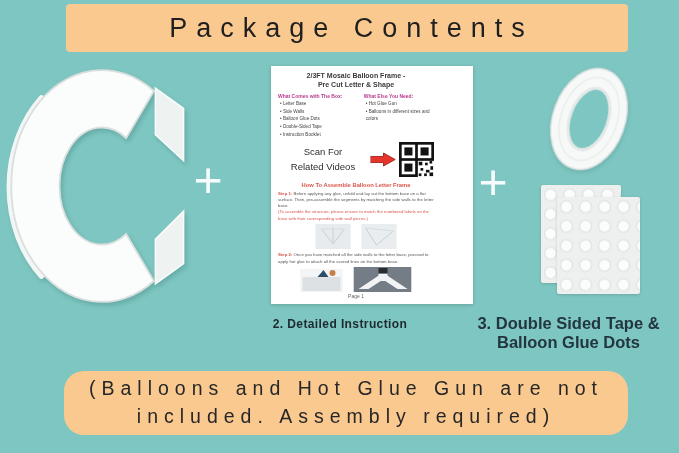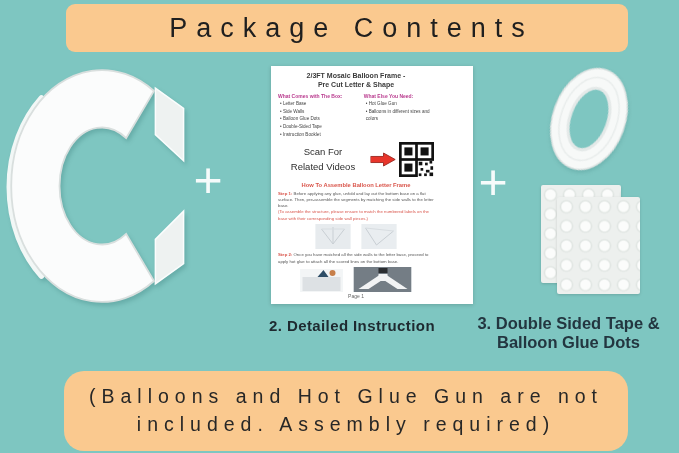--- a/index.html
+++ b/index.html
@@ -4,21 +4,21 @@
 <style>
   html,body{margin:0;padding:0;}
   .stage{
     position:relative;width:679px;height:453px;overflow:hidden;
     background:var(--background,#7ec6c1);
     font-family:"Liberation Sans",sans-serif;
   }
   
   .banner-top{
     position:absolute;left:66px;top:4px;width:562px;height:48px;
-    background:var(--banner,#fac98f);border-radius:9px;
+    background:var(--banner,#fac98f);border-radius:4px;
     display:flex;align-items:center;justify-content:center;
   }
   .banner-top .t{
     font-size:27px;letter-spacing:9px;color:var(--text,#1f1f1f);font-weight:400;
     white-space:nowrap;padding-left:9px;
   }
   
   .letter-c{position:absolute;left:6px;top:60px;width:202px;height:252px;}
   
   .plus{
@@ -59,25 +59,25 @@
     background-color:#edf0ee;
     background-image:radial-gradient(circle at 50% 50%, #fbfcfb 4.5px, #e1e6e3 6px, #edf0ee 7.5px);
     background-size:19px 19.5px;
     box-shadow:0 1px 3px rgba(0,0,0,.15);
   }
   .dots-back{left:541px;top:185px;width:80px;height:98px;}
   .dots-front{left:557px;top:197px;width:83px;height:97px;}
   
   .caption{position:absolute;text-align:center;color:var(--caption,#233640);font-weight:bold;}
   .cap1{left:0;top:315px;width:232px;font-size:20px;line-height:1.12;}
-  .cap2{left:242px;top:317px;width:220px;font-size:15px;font-weight:600;letter-spacing:.4px;color:#1e2a30;}
+  .cap2{left:230px;top:317px;width:220px;font-size:12px;font-weight:600;letter-spacing:.4px;color:#1e2a30;}
   .cap3{left:458px;top:314px;width:221px;font-size:16.5px;line-height:1.15;}
   
   .banner-bottom{
-    position:absolute;left:64px;top:371px;width:564px;height:80px;
+    position:absolute;left:64px;top:371px;width:564px;height:64px;
     background:var(--banner,#fac98f);border-radius:20px;
     display:flex;flex-direction:column;align-items:center;justify-content:center;
   }
   .banner-bottom .t{
     font-size:19.5px;letter-spacing:6px;color:#272727;line-height:1.42;white-space:nowrap;
   }
   
   .stepimg{background:#e9edef;display:block;}
 </style>
 </head>

